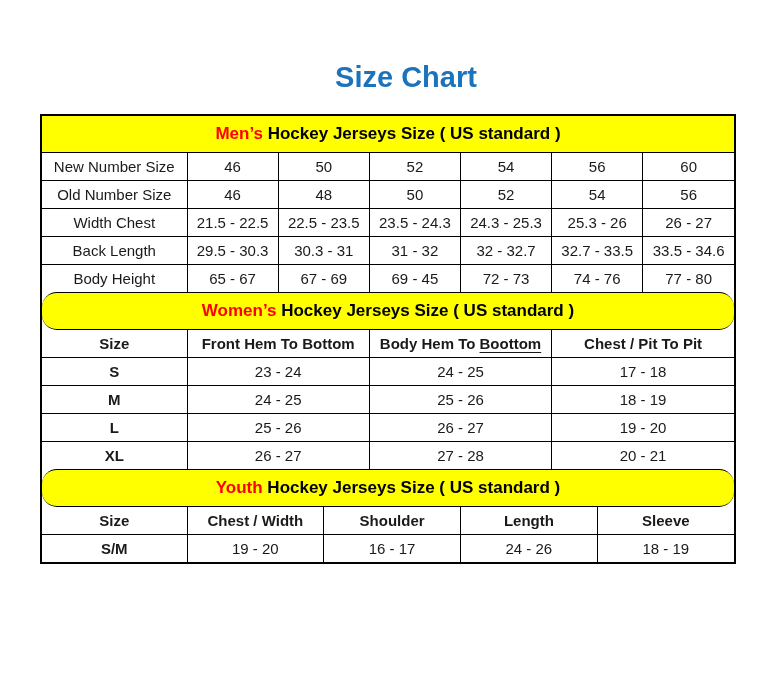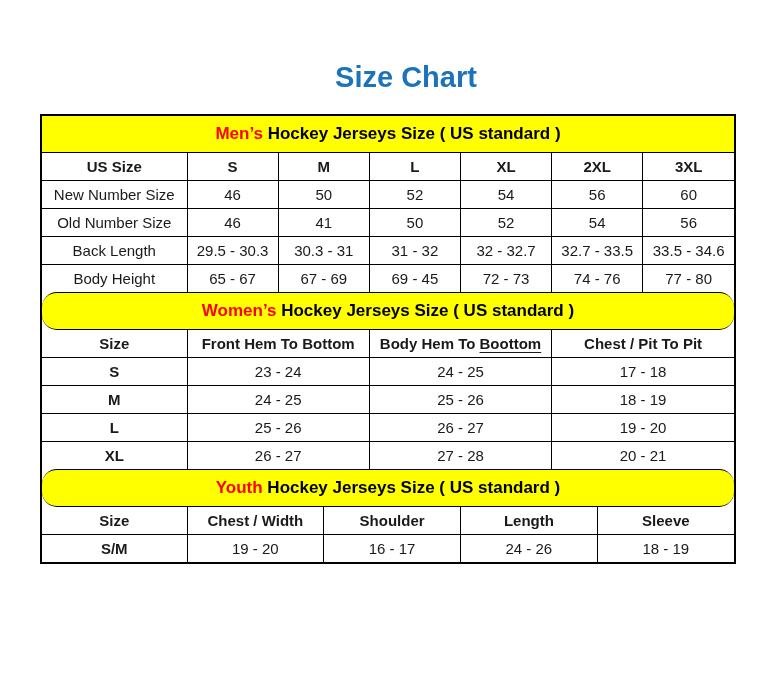--- a/index.html
+++ b/index.html
@@ -82,46 +82,46 @@
     <colgroup>
         <col class="first">
         <col>
         <col>
         <col>
         <col>
         <col>
         <col>
       </colgroup>
     <tbody>
-        <tr>
-      <th>US Size</th>
-      <th>S</th>
-      <th>M</th>
-      <th>L</th>
-      <th>XL</th>
-      <th>2XL</th>
-      <th>3XL</th>
-    </tr>
     <tr>
       <td>New Number Size</td>
       <td>46</td>
       <td>50</td>
       <td>52</td>
       <td>54</td>
       <td>56</td>
       <td>60</td>
     </tr>
     <tr>
       <td>Old Number Size</td>
       <td>46</td>
-      <td>41</td>
+      <td>48</td>
       <td>50</td>
       <td>52</td>
       <td>54</td>
       <td>56</td>
+    </tr>
+    <tr>
+      <td>Width Chest</td>
+      <td>21.5 - 22.5</td>
+      <td>22.5 - 23.5</td>
+      <td>23.5 - 24.3</td>
+      <td>24.3 - 25.3</td>
+      <td>25.3 - 26</td>
+      <td>26 - 27</td>
     </tr>
     <tr>
       <td>Back Length</td>
       <td>29.5 - 30.3</td>
       <td>30.3 - 31</td>
       <td>31 - 32</td>
       <td>32 - 32.7</td>
       <td>32.7 - 33.5</td>
       <td>33.5 - 34.6</td>
     </tr>

